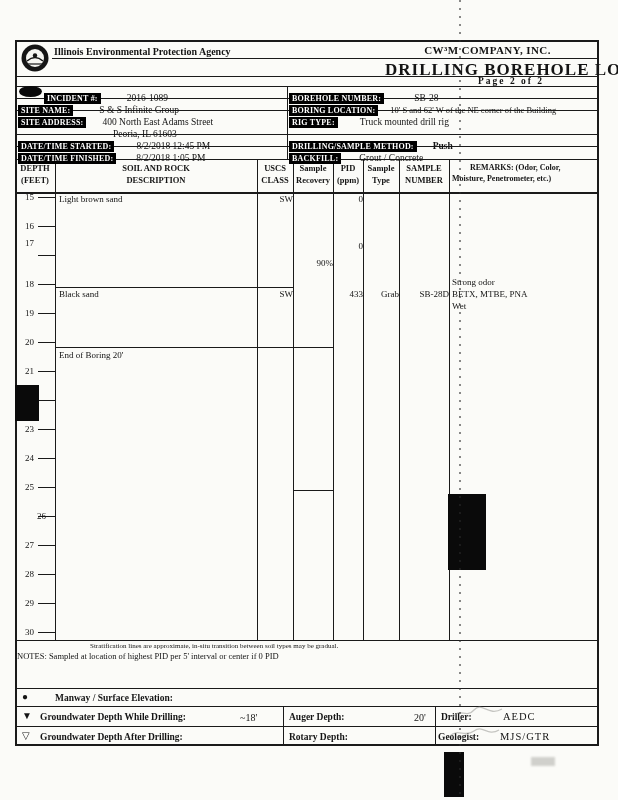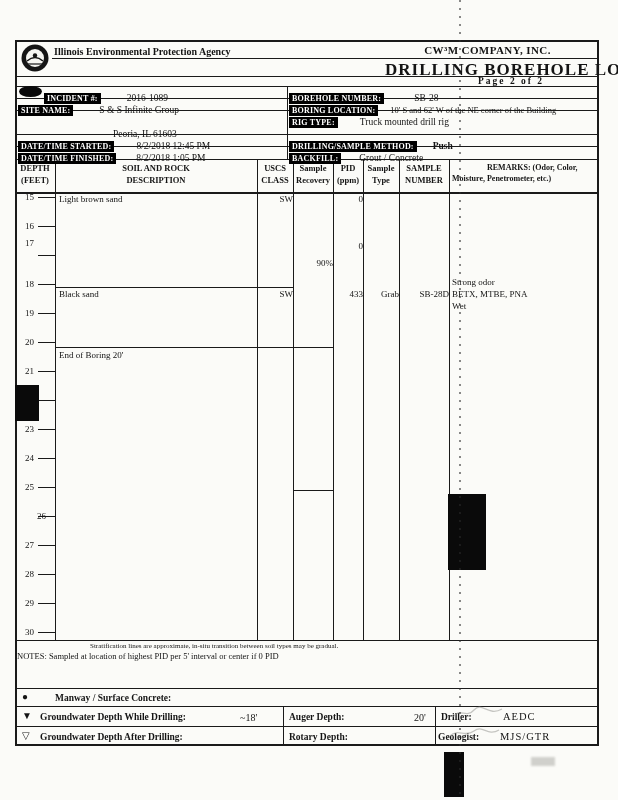--- a/index.html
+++ b/index.html
@@ -88,20 +88,24 @@
 
   <div class="cell" style="left:18px;top:99px;">
     <span class="ilab">SITE NAME:</span>
     <span class="ival" style="margin-left:22px;">S &amp; S Infinite Group</span>
   </div>
   <div class="cell" style="left:289px;top:99px;">
     <span class="ilab">BORING LOCATION:</span>
     <span class="ival small" style="margin-left:8px;">10' S and 62' W of the NE corner of the Building</span>
   </div>
 
+  <div class="cell" style="left:18px;top:111px;">
+    <span class="ilab">SITE ADDRESS:</span>
+    <span class="ival" style="margin-left:12px;">400 North East Adams Street</span>
+  </div>
   <div class="cell" style="left:113px;top:123px;">
     <span class="ival">Peoria, IL 61603</span>
   </div>
   <div class="cell" style="left:289px;top:111px;">
     <span class="ilab">RIG TYPE:</span>
     <span class="ival" style="margin-left:18px;">Truck mounted drill rig</span>
   </div>
 
   <div class="cell" style="left:18px;top:135px;">
     <span class="ilab">DATE/TIME STARTED:</span>
@@ -128,21 +132,21 @@
   <div class="hc" style="left:257px;top:163px;width:36px;">USCS</div>
   <div class="hc" style="left:257px;top:175px;width:36px;">CLASS</div>
   <div class="hc" style="left:293px;top:163px;width:40px;">Sample</div>
   <div class="hc" style="left:293px;top:175px;width:40px;">Recovery</div>
   <div class="hc" style="left:333px;top:163px;width:30px;">PID</div>
   <div class="hc" style="left:333px;top:175px;width:30px;">(ppm)</div>
   <div class="hc" style="left:363px;top:163px;width:36px;">Sample</div>
   <div class="hc" style="left:363px;top:175px;width:36px;">Type</div>
   <div class="hc" style="left:399px;top:163px;width:50px;">SAMPLE</div>
   <div class="hc" style="left:399px;top:175px;width:50px;">NUMBER</div>
-  <div class="hl" style="left:469px;top:163px;padding-left:18px;">REMARKS: (Odor, Color,</div>
+  <div class="hl" style="left:452px;top:163px;padding-left:18px;">REMARKS: (Odor, Color,</div>
   <div class="hl" style="left:452px;top:174px;">Moisture, Penetrometer, etc.)</div>
 
   <div class="dnum" style="top:192px;">15</div>
   <div class="dnum" style="top:221px;">16</div>
   <div class="dnum" style="top:238px;">17</div>
   <div class="dnum" style="top:279px;">18</div>
   <div class="dnum" style="top:308px;">19</div>
   <div class="dnum" style="top:337px;">20</div>
   <div class="dnum" style="top:366px;">21</div>
   <div class="dnum" style="top:395px;">22</div>
@@ -172,21 +176,21 @@
   <div class="colc" style="left:399px;top:289px;width:50px;">SB-28D</div>
 
   <div class="btxt" style="left:452px;top:277px;">Strong odor</div>
   <div class="btxt" style="left:452px;top:289px;">BETX, MTBE, PNA</div>
   <div class="btxt" style="left:452px;top:301px;">Wet</div>
 
   <div class="abs strat">Stratification lines are approximate, in-situ transition between soil types may be gradual.</div>
   <div class="abs notes">NOTES: Sampled at location of highest PID per 5' interval or center if 0 PID</div>
 
   <span class="fsym" style="left:22px;top:691px;">●</span>
-  <div class="abs flab" style="left:55px;top:693px;">Manway / Surface Concrete:</div>
+  <div class="abs flab" style="left:55px;top:693px;">Manway / Surface Elevation:</div>
 
   <span class="fsym" style="left:22px;top:710px;">▼</span>
   <div class="abs flab" style="left:40px;top:712px;">Groundwater Depth While Drilling:</div>
   <div class="abs fval" style="left:240px;top:712px;">~18'</div>
   <div class="abs flab" style="left:289px;top:712px;">Auger Depth:</div>
   <div class="abs fval" style="left:414px;top:712px;">20'</div>
   <div class="abs flab" style="left:441px;top:712px;">Driller:</div>
   <div class="abs fval sig" style="left:503px;top:711px;">AEDC</div>
 
   <span class="fsym" style="left:22px;top:730px;">▽</span>

